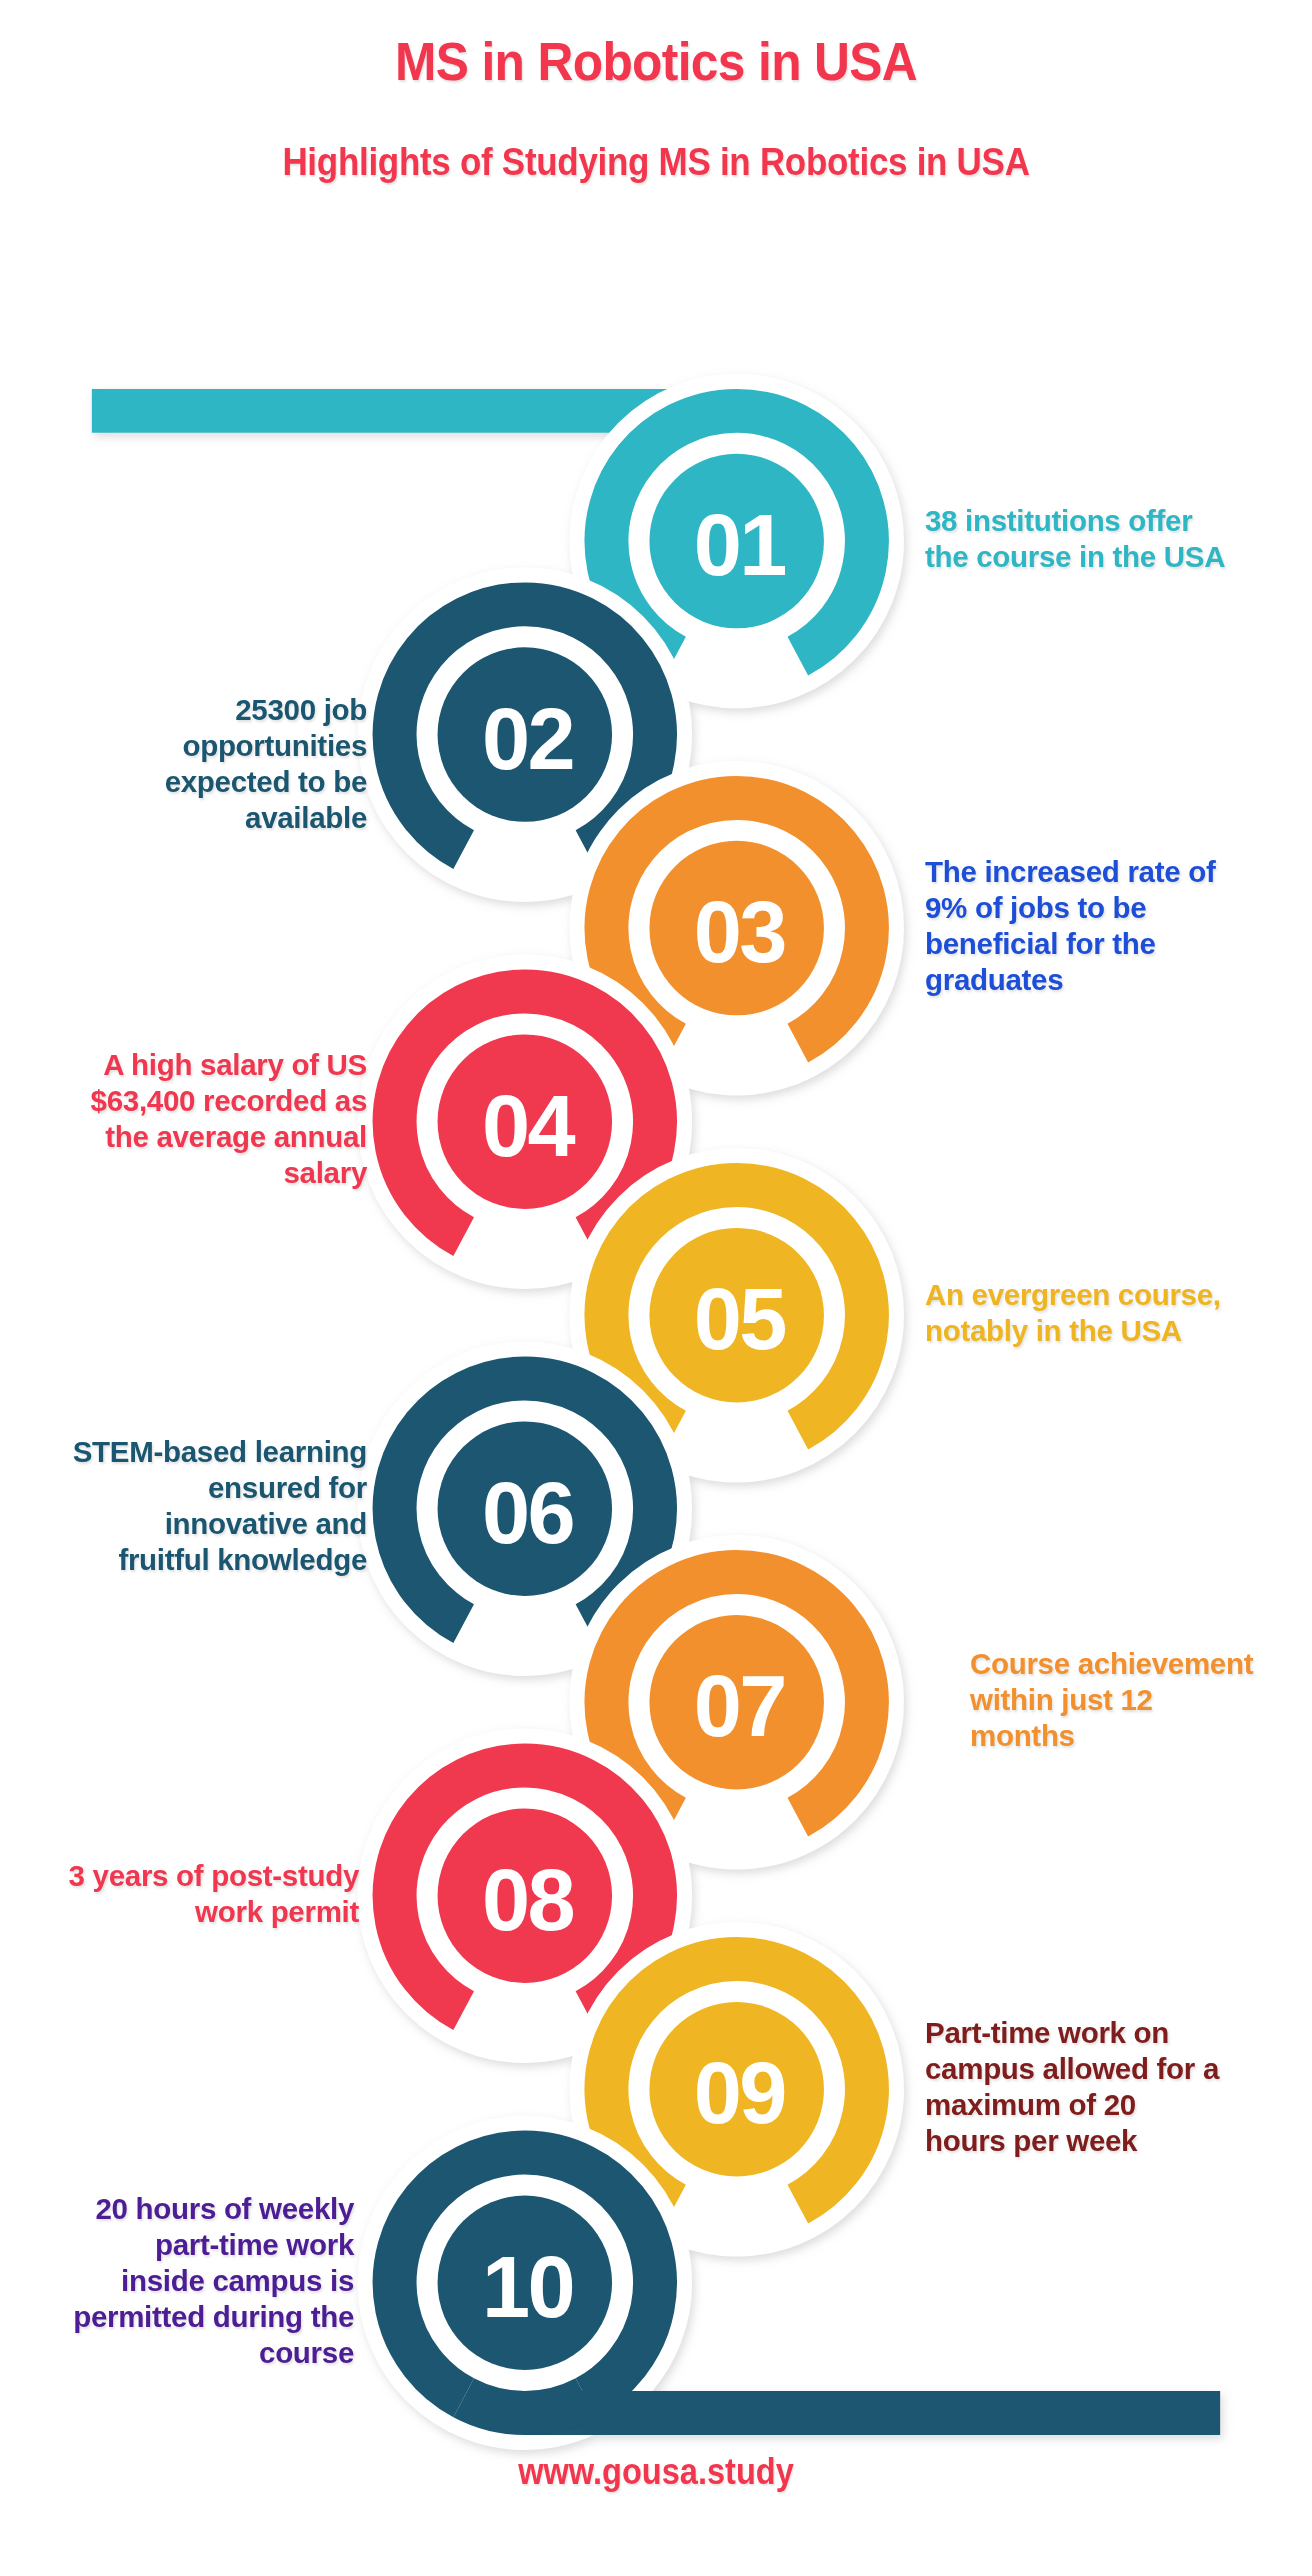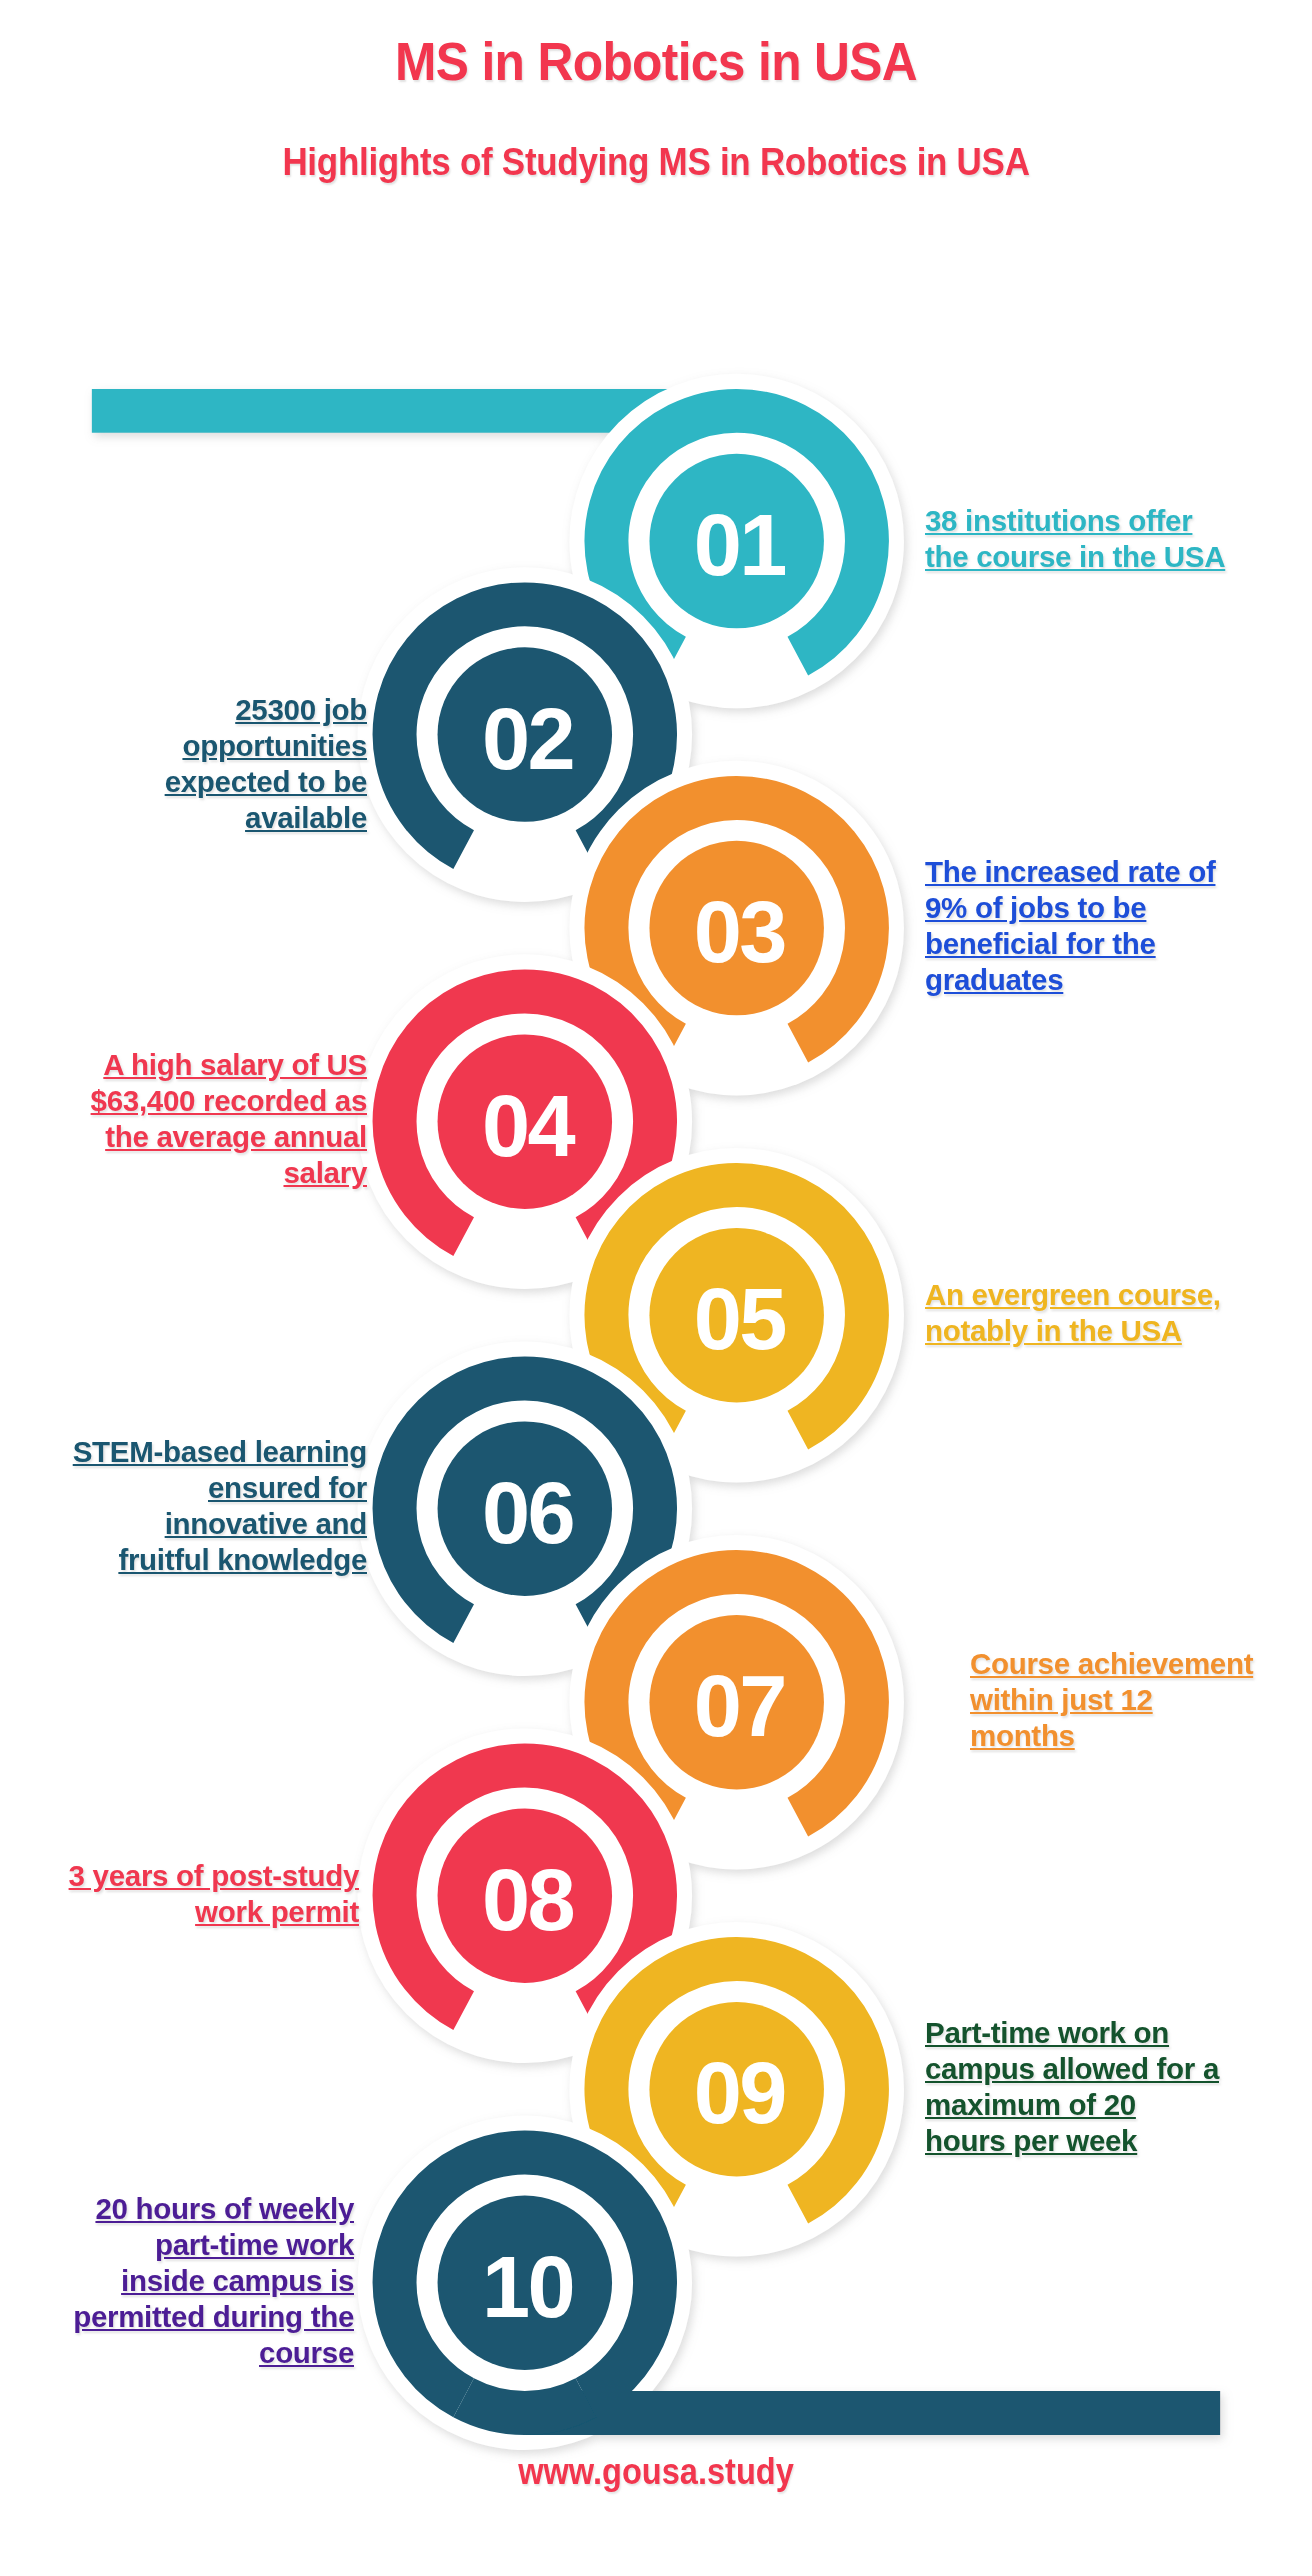--- a/index.html
+++ b/index.html
@@ -46,21 +46,20 @@
 
   .label{
     position:absolute;
     font-size:29.5px;
     font-weight:bold;
     line-height:1.22;
     letter-spacing:-0.3px;
     width:308px;
     text-shadow:1.3px 2px 2.6px rgba(185,185,185,0.45);
     white-space:pre-line;
-    text-decoration:underline;
   }
   .label.right{text-align:left;}
   .label.left{text-align:right;}
 </style>
 </head>
 <body>
 
 <div id="stage">
 
   <div class="hdr" id="title">MS in Robotics in USA</div>
@@ -148,21 +147,21 @@
 notably in the USA</div>
       <div class="label left" style="color: rgb(26, 86, 112); top: 1434px; left: 13px; width: 354px;">STEM-based learning
 ensured for
 innovative and
 fruitful knowledge</div>
       <div class="label right" style="color: rgb(242, 144, 46); top: 1646px; left: 925px; margin-left: 45px;">Course achievement
 within just 12
 months</div>
       <div class="label left" style="color: rgb(240, 55, 79); top: 1858px; left: 5px; width: 354px;">3 years of post-study
 work permit</div>
-      <div class="label right" style="color: #14532d; top: 2015px; left: 925px;">Part-time work on
+      <div class="label right" style="color: #7f1d1d; top: 2015px; left: 925px;">Part-time work on
 campus allowed for a
 maximum of 20
 hours per week</div>
       <div class="label left" style="color: #4c1d95; top: 2191px; left: 0; width: 354px;">20 hours of weekly
 part-time work
 inside campus is
 permitted during the
 course</div>
     </div>
 

